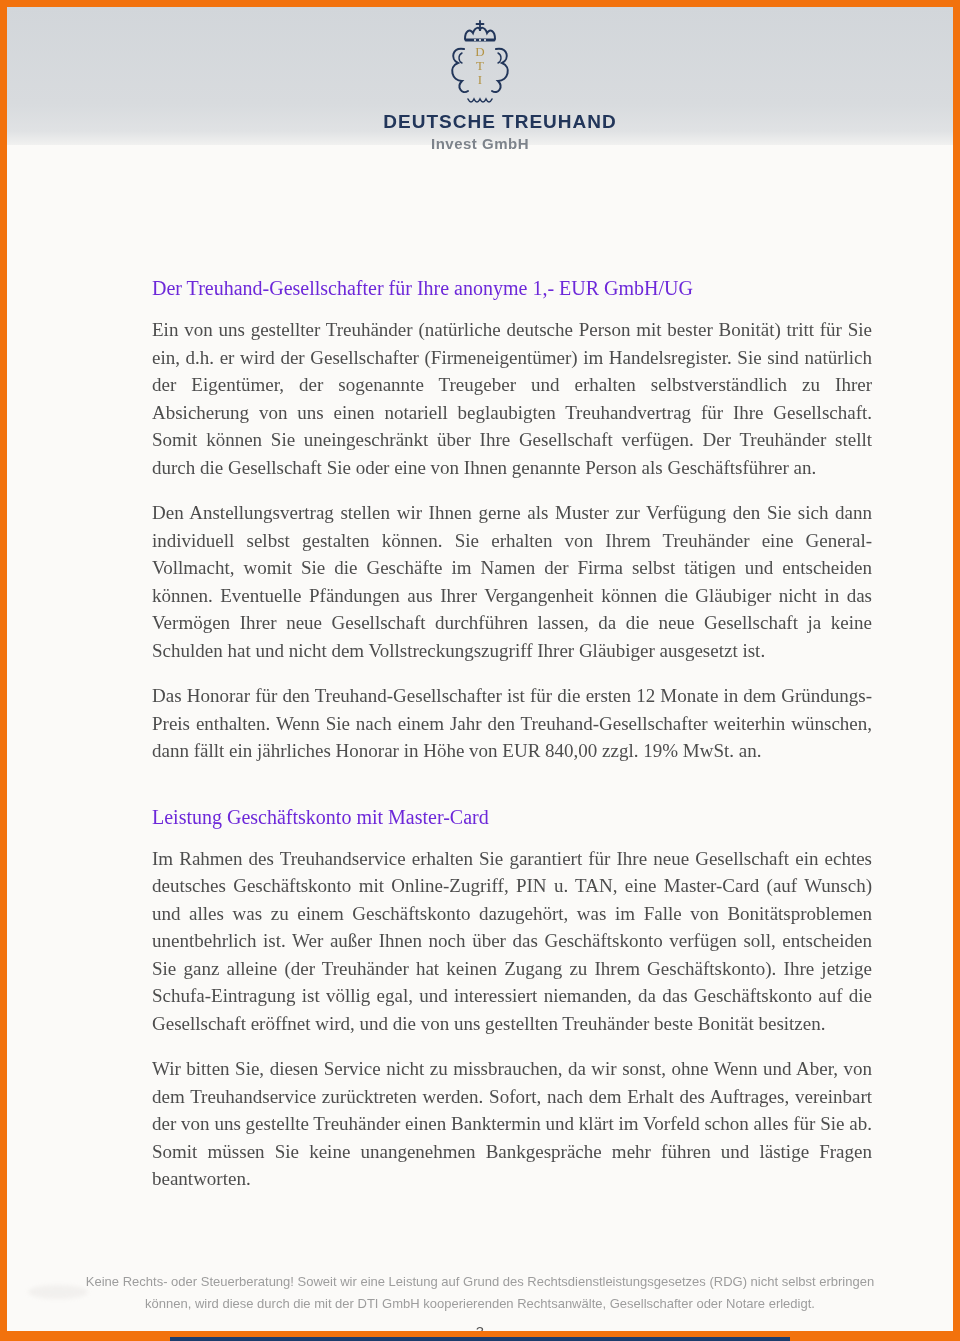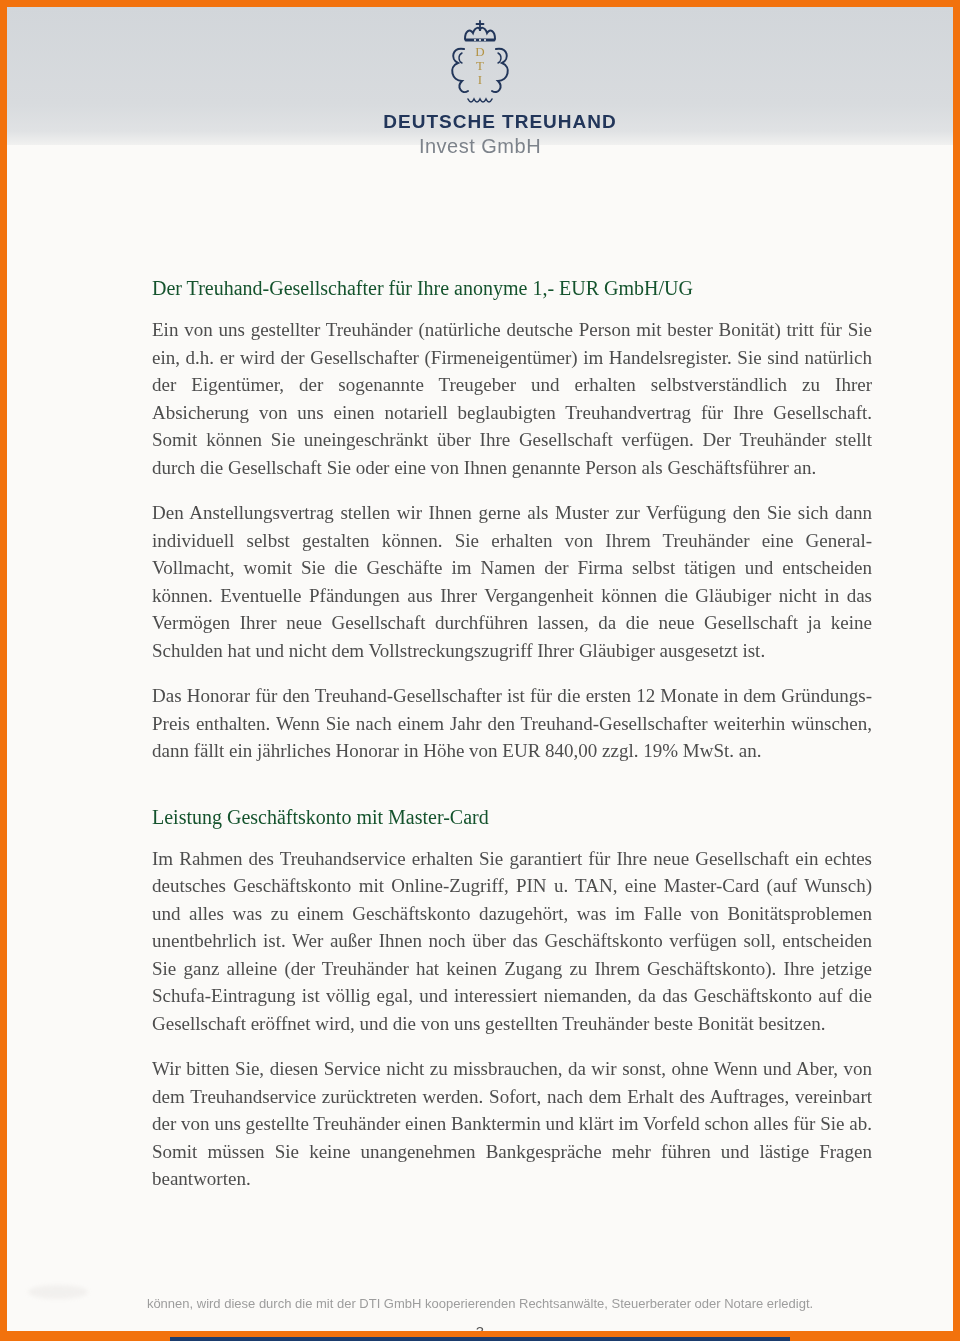--- a/index.html
+++ b/index.html
@@ -23,30 +23,30 @@
     position:absolute; top:7px; left:7px; right:7px; height:138px;
     background:linear-gradient(180deg,#d2d6da 0%,#d8dbde 70%,#e0e2e4 90%,#f1f1f0 100%);
     text-align:center;
     font-family:"Liberation Sans", sans-serif;
   }
   .crest { display:block; margin:12px auto 4px auto; }
   .brand-name {
     color:#22365a; font-size:19px; font-weight:bold; letter-spacing:1px;padding-left:40px;
   }
   .brand-sub {
-    color:#7d838b; font-size:20px; margin-top:2px; letter-spacing:0.5px;
+    color:#7d838b; font-size:15px; margin-top:2px; letter-spacing:0.5px;font-weight:bold;
   }
 
   
   .content {
     position:absolute; top:276px; left:152px; right:88px;
     color:#4d4d4d;
   }
   .section-heading {
-    color:#14532d; font-size:20px; line-height:24px; font-weight:normal;
+    color:#6d28d9; font-size:20px; line-height:24px; font-weight:normal;
     margin-bottom:16px;
   }
   .content p {
     font-size:19px; line-height:27.5px;
     text-align:justify;
     margin-bottom:18px;
   }
   .section-gap { height:22px; }
 
   
@@ -111,21 +111,22 @@
     <p>Das Honorar für den Treuhand-Gesellschafter ist für die ersten 12 Monate in dem Gründungs-Preis enthalten. Wenn Sie nach einem Jahr den Treuhand-Gesellschafter weiterhin wünschen, dann fällt ein jährliches Honorar in Höhe von EUR 840,00 zzgl. 19% MwSt. an.</p>
 
     <div class="section-gap"></div>
 
     <h2 class="section-heading">Leistung Geschäftskonto mit Master-Card</h2>
     <p>Im Rahmen des Treuhandservice erhalten Sie garantiert für Ihre neue Gesellschaft ein echtes  deutsches Geschäftskonto mit Online-Zugriff, PIN u. TAN, eine Master-Card (auf Wunsch) und alles was zu einem Geschäftskonto dazugehört, was im Falle von Bonitätsproblemen unentbehrlich ist. Wer außer Ihnen noch über das Geschäftskonto verfügen soll, entscheiden Sie ganz alleine (der Treuhänder hat keinen Zugang zu Ihrem Geschäftskonto). Ihre jetzige Schufa-Eintragung ist völlig egal, und interessiert niemanden, da das Geschäftskonto auf die Gesellschaft eröffnet wird, und die von uns gestellten Treuhänder beste Bonität besitzen.</p>
     <p>Wir bitten Sie, diesen Service nicht zu missbrauchen, da wir sonst, ohne Wenn und Aber, von dem Treuhandservice zurücktreten werden. Sofort, nach dem Erhalt des Auftrages, vereinbart der von uns gestellte Treuhänder einen Banktermin und klärt im Vorfeld schon alles für Sie ab. Somit müssen Sie keine unangenehmen Bankgespräche mehr führen und lästige Fragen beantworten.</p>
   </div>
 
   <div class="footer">
-    <div>können, wird diese durch die mit der DTI GmbH kooperierenden Rechtsanwälte, Steuerberater oder Notare erledigt.</div>
+    <div>Keine Rechts- oder Steuerberatung! Soweit wir eine Leistung auf Grund des Rechtsdienstleistungsgesetzes (RDG) nicht selbst erbringen</div>
+    <div>können, wird diese durch die mit der DTI GmbH kooperierenden Rechtsanwälte, Gesellschafter oder Notare erledigt.</div>
   </div>
 
   <div class="smudge"></div>
 
   <div class="page-number">3</div>
 
   <div class="frame-top"></div>
   <div class="frame-left"></div>
   <div class="frame-right"></div>
   <div class="frame-bottom"></div>

